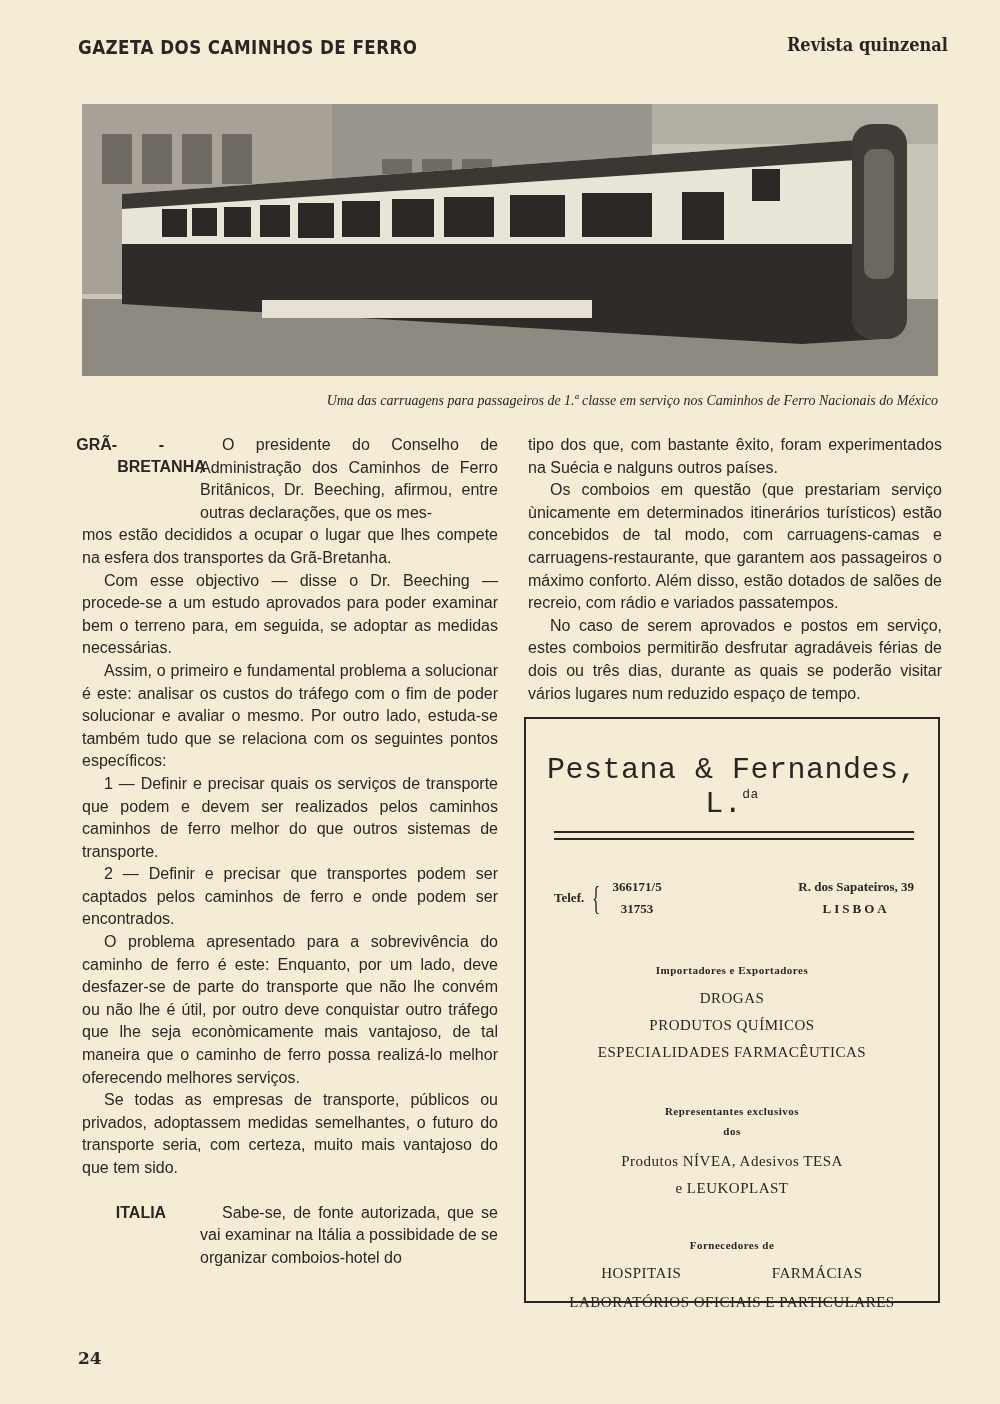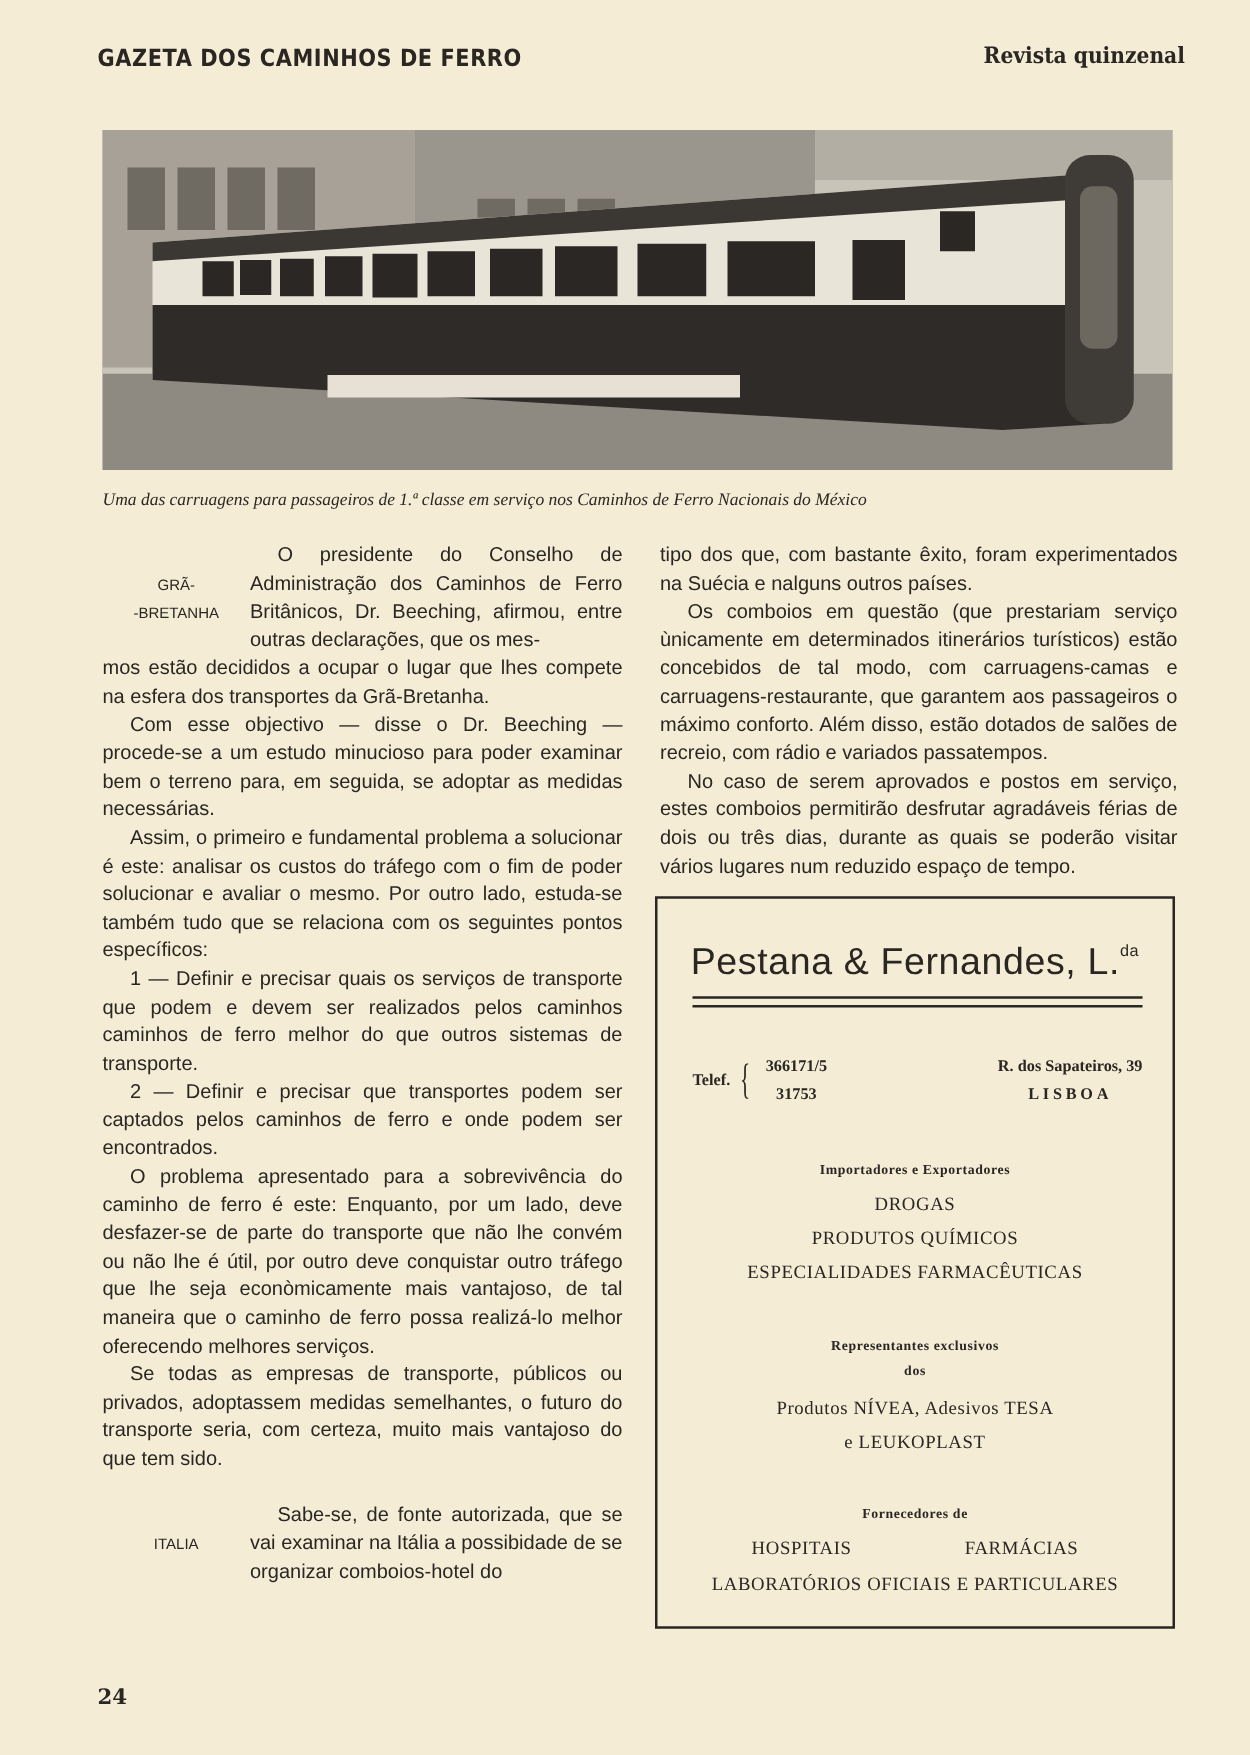--- a/index.html
+++ b/index.html
@@ -18,46 +18,46 @@
     position:absolute; right:52px; top:34px;
     font-family:"DejaVu Serif", serif; font-weight:bold; font-size:18px;
     transform:scaleX(0.9); transform-origin:right;
   }
   .photo {
     position:absolute; left:82px; top:104px; width:856px; height:272px;
     background:#9a958c; overflow:hidden;
   }
   .photo svg { width:100%; height:100%; display:block; }
   .caption {
-    position:absolute; left:82px; top:393px; width:856px; text-align:left;
+    position:absolute; left:82px; top:393px; width:856px; text-align:right;
     font-family:"Liberation Serif", serif; font-style:italic; font-size:14px;
   }
   .col {
     position:absolute; font-family:"Liberation Sans", sans-serif;
     font-size:16px; line-height:22.6px; text-align:justify;
   }
   .col p { margin:0; text-indent:22px; }
   .col p.noindent { text-indent:0; }
   .col-left { left:82px; top:434px; width:416px; }
   .col-right { left:528px; top:434px; width:414px; }
   .sidehead-wrap { display:flex; }
   .sidehead {
-    width:118px; flex:none; font-weight:normal; font-size:12px;
-    text-align:center; display:flex; flex-direction:column; justify-content:center;
+    width:118px; flex:none; font-weight:bold; font-size:16px;
+    text-align:center; display:flex; flex-direction:row; justify-content:center;
     line-height:22px;
   }
   .sidehead-text { flex:1; text-indent:0; }
   .gap { height:22px; }
   .ad {
     position:absolute; left:524px; top:717px; width:416px; height:586px;
     border:2px solid #2a2622; box-sizing:border-box;
     font-family:"Liberation Serif", serif; text-align:center;
   }
   .ad-title {
-    margin-top:34px; font-family:Liberation Sans, sans-serif; font-size:30px;
+    margin-top:34px; font-family:Liberation Mono, monospace; font-size:30px;
     letter-spacing:0.5px;
   }
   .ad-title sup { font-size:13px; vertical-align:14px; }
   .ad-rule { margin:10px 24px 0 28px; border-top:2px solid #2a2622; }
   .ad-rule2 { margin:5px 24px 0 28px; border-top:2px solid #2a2622; }
   .ad-contact { display:flex; margin-top:36px; font-weight:bold; font-size:13px; }
   .ad-tel { display:flex; align-items:center; margin-left:28px; }
   .ad-tel-label { margin-right:4px; }
   .ad-brace { font-size:34px; font-weight:normal; line-height:1; margin-right:8px; transform:scaleX(0.5); }
   .ad-tel-nums { text-align:center; line-height:22px; }
@@ -120,21 +120,21 @@
 
 <div class="col col-left">
   <div class="sidehead-wrap">
     <div class="sidehead">
       <span>GRÃ-</span>
       <span>-BRETANHA</span>
     </div>
     <p class="sidehead-text">O presidente do Conselho de Administração dos Caminhos de Ferro Britânicos, Dr. Beeching, afirmou, entre outras declarações, que os mes-</p>
   </div>
   <p class="noindent">mos estão decididos a ocupar o lugar que lhes compete na esfera dos transportes da Grã-Bretanha.</p>
-  <p>Com esse objectivo — disse o Dr. Beeching — procede-se a um estudo minucioso para poder examinar bem o terreno para, em seguida, se adoptar as medidas necessárias.</p>
+  <p>Com esse objectivo — disse o Dr. Beeching — procede-se a um estudo aprovados para poder examinar bem o terreno para, em seguida, se adoptar as medidas necessárias.</p>
   <p>Assim, o primeiro e fundamental problema a solucionar é este: analisar os custos do tráfego com o fim de poder solucionar e avaliar o mesmo. Por outro lado, estuda-se também tudo que se relaciona com os seguintes pontos específicos:</p>
   <p>1 — Definir e precisar quais os serviços de transporte que podem e devem ser realizados pelos caminhos caminhos de ferro melhor do que outros sistemas de transporte.</p>
   <p>2 — Definir e precisar que transportes podem ser captados pelos caminhos de ferro e onde podem ser encontrados.</p>
   <p>O problema apresentado para a sobrevivência do caminho de ferro é este: Enquanto, por um lado, deve desfazer-se de parte do transporte que não lhe convém ou não lhe é útil, por outro deve conquistar outro tráfego que lhe seja econòmicamente mais vantajoso, de tal maneira que o caminho de ferro possa realizá-lo melhor oferecendo melhores serviços.</p>
   <p>Se todas as empresas de transporte, públicos ou privados, adoptassem medidas semelhantes, o futuro do transporte seria, com certeza, muito mais vantajoso do que tem sido.</p>
   <div class="gap"></div>
   <div class="sidehead-wrap">
     <div class="sidehead">ITALIA</div>
     <p class="sidehead-text">Sabe-se, de fonte autorizada, que se vai examinar na Itália a possibidade de se organizar comboios-hotel do</p>
   </div>

